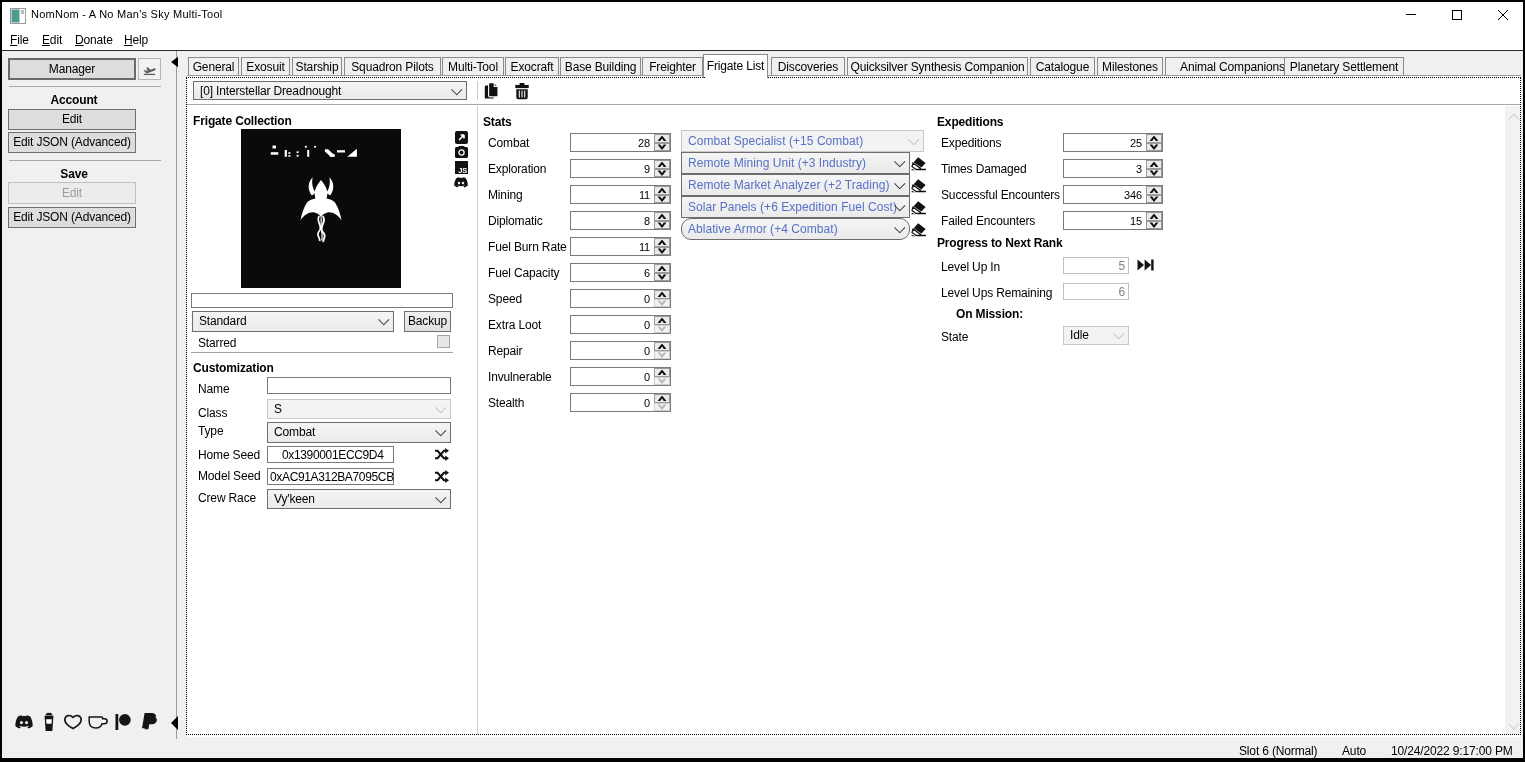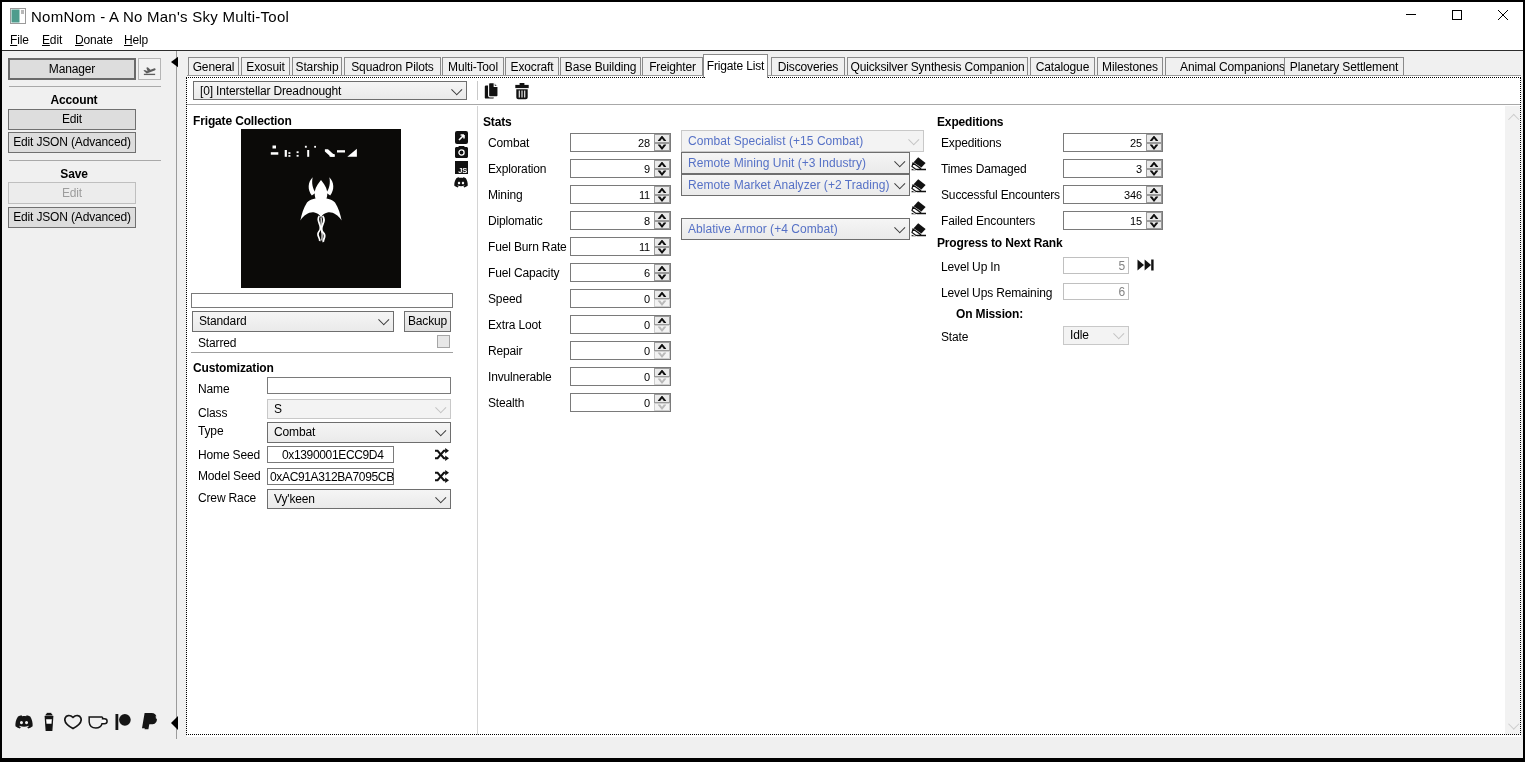--- a/index.html
+++ b/index.html
@@ -32,21 +32,21 @@
 .blue{color:#5671c6;letter-spacing:0.05px;}
 </style></head><body>
 <div class="win">
 
 <div class="titlebar">
  <svg class="abs" style="left:8px;top:6px" width="16" height="16" viewBox="0 0 16 16">
    <rect x="0.5" y="0.5" width="15" height="15" fill="#fff" stroke="#9a9a9a"></rect>
    <rect x="1.5" y="1.5" width="8" height="13" fill="#4e9c8d"></rect>
    <rect x="11" y="2" width="3" height="4" fill="#b9b9b9"></rect>
  </svg>
- <span class="abs" style="left:29px;top:6px;font-size:15px;letter-spacing:0.25px;">NomNom - A No Man's Sky Multi-Tool</span>
+ <span class="abs" style="left:29px;top:6px;font-size:11px;letter-spacing:0.25px;">NomNom - A No Man's Sky Multi-Tool</span>
  <svg class="abs" style="left:1403px;top:6px" width="12" height="12" viewBox="0 0 12 12">
         <line x1="1" y1="6.5" x2="11" y2="6.5" stroke="#000" stroke-width="1"></line>
       </svg>
  <svg class="abs" style="left:1449px;top:7px" width="12" height="12" viewBox="0 0 12 12">
         <rect x="1.5" y="1.5" width="9" height="9" fill="none" stroke="#000" stroke-width="1"></rect>
       </svg>
  <svg class="abs" style="left:1495px;top:7px" width="12" height="12" viewBox="0 0 12 12">
         <path d="M1 1 L11 11 M11 1 L1 11" stroke="#000" stroke-width="1"></path>
       </svg>
 </div>
@@ -380,26 +380,30 @@
 </svg>
 <div class="combo" style="left:679px;top:172px;width:229px;height:22px;">
       <span class="txt blue">Remote Market Analyzer (+2 Trading)</span>
       <span class="chev"></span>
     </div>
 <svg class="abs" style="left:909px;top:177px" width="16" height="14" viewBox="0 0 16 14">
  <path d="M7.2 0.2 L14.6 6 L10.4 10.6 L2.6 5.2 Z" fill="#111"></path>
  <path d="M2 6 L9.6 11.4 L8.6 12.4 L5 12.4 L1 9.4 Z" fill="#fff" stroke="#111" stroke-width="1.2"></path>
  <path d="M0.8 11.8 C3.5 13.6 7 13.6 9.6 11.8 L15 11.8 L15 13.2 L0.5 13.2 Z" fill="#111"></path>
 </svg>
+<div class="combo" style="left:679px;top:194px;width:229px;height:22px;">
+      <span class="txt blue">Solar Panels (+6 Expedition Fuel Cost)</span>
+      <span class="chev"></span>
+    </div>
 <svg class="abs" style="left:909px;top:199px" width="16" height="14" viewBox="0 0 16 14">
  <path d="M7.2 0.2 L14.6 6 L10.4 10.6 L2.6 5.2 Z" fill="#111"></path>
  <path d="M2 6 L9.6 11.4 L8.6 12.4 L5 12.4 L1 9.4 Z" fill="#fff" stroke="#111" stroke-width="1.2"></path>
  <path d="M0.8 11.8 C3.5 13.6 7 13.6 9.6 11.8 L15 11.8 L15 13.2 L0.5 13.2 Z" fill="#111"></path>
 </svg>
-<div class="combo" style="left:679px;top:216px;width:229px;height:22px;">
+<div class="combo" style="left:679px;top:216px;width:229px;height:22px;border-radius:10px;">
       <span class="txt blue">Ablative Armor (+4 Combat)</span>
       <span class="chev"></span>
     </div>
 <svg class="abs" style="left:909px;top:221px" width="16" height="14" viewBox="0 0 16 14">
  <path d="M7.2 0.2 L14.6 6 L10.4 10.6 L2.6 5.2 Z" fill="#111"></path>
  <path d="M2 6 L9.6 11.4 L8.6 12.4 L5 12.4 L1 9.4 Z" fill="#fff" stroke="#111" stroke-width="1.2"></path>
  <path d="M0.8 11.8 C3.5 13.6 7 13.6 9.6 11.8 L15 11.8 L15 13.2 L0.5 13.2 Z" fill="#111"></path>
 </svg>
 <div class="lbl bold" style="left:935px;top:113px;">Expeditions</div>
 <div class="lbl" style="left:939px;top:134px;">Expeditions</div>
@@ -457,13 +461,18 @@
 <div class="combo dis" style="left:1061px;top:323.5px;width:66px;height:19px;">
       <span class="txt">Idle</span>
       <span class="chev lt"></span>
     </div>
 
 <div class="abs" style="left:1503px;top:104px;width:16px;height:629px;background:#f2f2f2;">
  <div class="chev" style="right:4px;top:10px;transform:rotate(-135deg);border-color:#cdcdcd;"></div>
  <div class="chev" style="right:4px;top:614px;transform:rotate(45deg);border-color:#cdcdcd;"></div>
 </div>
 
+<div class="abs" style="left:0;top:737px;width:1521px;height:19px;background:#f0f0f0;">
+ <span class="abs" style="left:1237px;top:5px;">Slot 6 (Normal)</span>
+ <span class="abs" style="left:1340px;top:5px;">Auto</span>
+ <span class="abs" style="left:1389px;top:5px;">10/24/2022 9:17:00 PM</span>
+</div>
 
 </div>
 </body></html>

